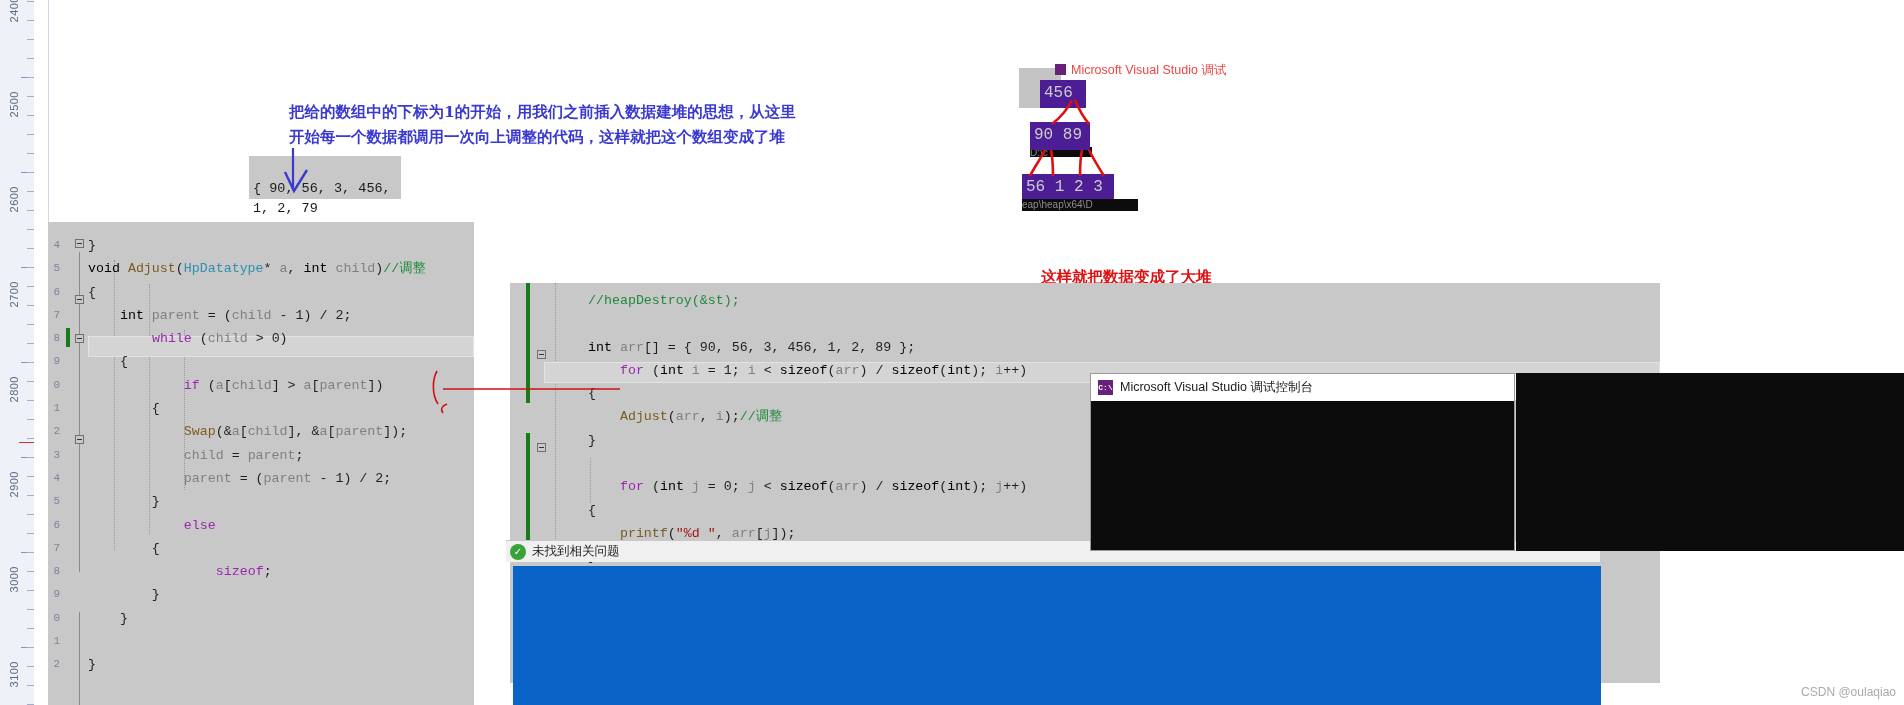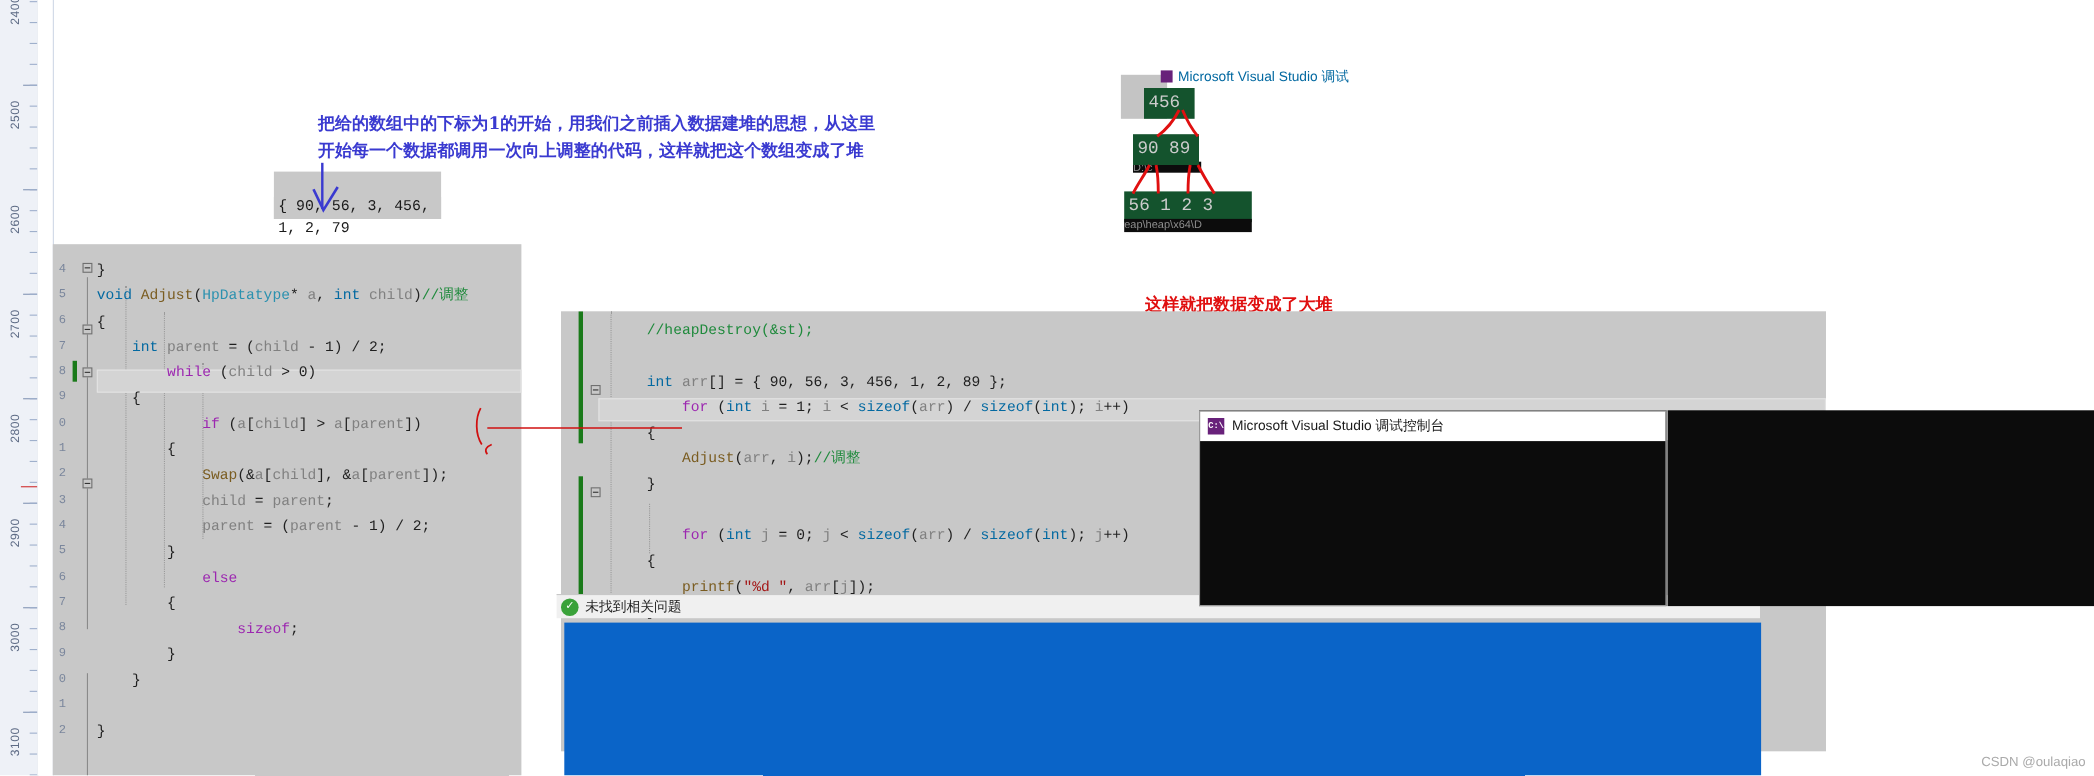--- a/index.html
+++ b/index.html
@@ -69,21 +69,21 @@
     overflow:hidden;
   }
   .code{
     position:absolute;
     white-space:pre;
     font-family:"Liberation Mono", monospace;
     font-size:13.3px;
     line-height:23.3px;
     color:#1f1f1f;
   }
-  .kw{color:#0369a1;}
+  .kw{color:#000000;}
   .kwc{color:#9c27b0;margin-left:32px;}
   .typ{color:#2b91af;}
   .cmt{color:#1f8a3c;}
   .var{color:#808080;}
   .str{color:#a31515;}
   .fn{color:#7a5c20;}
 
   
   #editorLeft{left:48px;top:222px;width:426px;height:483px;}
   #editorLeft .linenums{
@@ -110,30 +110,30 @@
   #statusbar{
     position:absolute;left:506px;top:540px;width:1094px;height:22px;
     background:#f0f0f0;border-top:1px solid #c8c8c8;
     font-size:12.5px;color:#1f1f1f;
     font-family:"Liberation Sans", sans-serif;
     display:flex;align-items:center;gap:6px;padding-left:4px;box-sizing:border-box;
   }
   #bluebar{position:absolute;left:513px;top:566px;width:1088px;height:139px;background:#0a64c8;}
 
   
-  .blk{position:absolute;background:#14532d;color:#cccccc;
+  .blk{position:absolute;background:#4c1d95;color:#cccccc;
        font-family:"Liberation Mono", monospace;font-size:16px;overflow:hidden;}
   #greybox{position:absolute;left:1019px;top:68px;width:42px;height:40px;background:#c4c4c4;}
   #blk1{left:1040px;top:80px;width:46px;height:28px;}
   #blk2{left:1030px;top:122px;width:60px;height:28px;}
-  #blk3{left:1022px;top:174px;width:116px;height:28px;}
+  #blk3{left:1022px;top:174px;width:92px;height:28px;}
   .blk span{display:block;padding:2px 4px;line-height:22px;white-space:nowrap;}
   #vs-title-frag{
     position:absolute;left:1055px;top:62px;width:200px;height:14px;
-    color:#0369a1;font-size:12.5px;white-space:nowrap;overflow:hidden;
+    color:#ef4444;font-size:12.5px;white-space:nowrap;overflow:hidden;
     font-family:"Liberation Sans", sans-serif;
   }
   #vs-title-frag .sq{display:inline-block;width:11px;height:11px;background:#68217a;vertical-align:-1px;margin-right:5px;}
   .blkrow2{position:absolute;left:1030px;top:147px;width:62px;height:10px;background:#0c0c0c;color:#8e8e8e;font-size:10px;overflow:hidden;}
   .blkrow3{position:absolute;left:1022px;top:199px;width:116px;height:12px;background:#0c0c0c;color:#8e8e8e;font-size:10px;overflow:hidden;}
 
   
   #console{
     position:absolute;left:1090px;top:373px;width:425px;height:178px;
     background:#0c0c0c;border:1px solid #9a9a9a;box-sizing:border-box;

